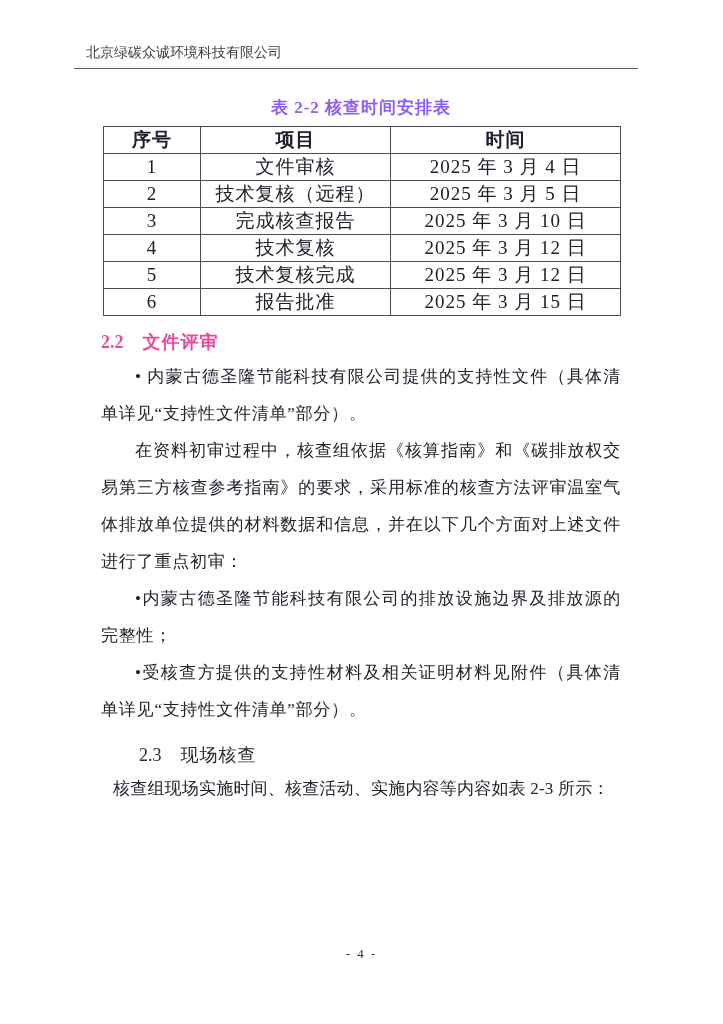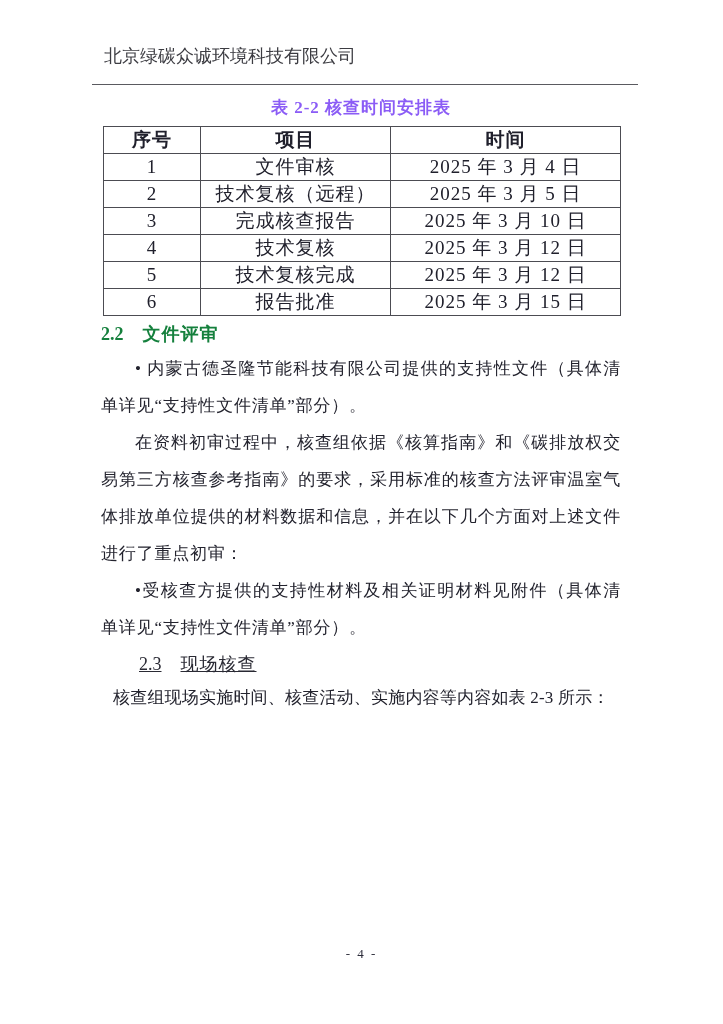--- a/index.html
+++ b/index.html
@@ -12,28 +12,28 @@
     position: relative;
     width: 723px;
     height: 1024px;
     background: #ffffff;
     overflow: hidden;
   }
   
   .page-header {
     position: absolute;
     top: 44px;
-    left: 92px;
+    left: 74px;
     right: 85px;
     display: flex;
     justify-content: space-between;
     align-items: flex-end;
-    padding: 0 14px 16px 12px;
+    padding: 0 14px 6px 12px;
     border-bottom: 1.5px solid #5a5a60;
-    font-size: 18px;
+    font-size: 14px;
     color: #3c3c42;
   }
   .archive { color: #23233a; }
   .archive-label { margin-right: 14px; }
   .archive-number { font-weight: bold; letter-spacing: 0.3px; }
   
   .content {
     position: absolute;
     top: 96px;
     left: 101px;
@@ -63,33 +63,32 @@
     letter-spacing: 1px;
   }
   table.schedule th { font-weight: bold; }
   col.c-no { width: 97px; }
   col.c-item { width: 190px; }
   col.c-time { width: 230px; }
   
   .sec {
     font-size: 18px;
     font-weight: bold;
-    color: #15803d;
-    margin-top: 6px;
+    color: #ec4899;
+    margin-top: 14px;
     margin-bottom: 4px;
     letter-spacing: 1px;
   }
   .sec .sec-num { margin-right: 19px; letter-spacing: 0; }
   .sec-23 {
     font-weight: normal;
     margin-left: 38px;
-    margin-top: 6px;
+    margin-top: 15px;
     margin-bottom: 3px;
     color: #2a2a34;
-    text-decoration: underline;
   }
   p.body {
     font-size: 17px;
     line-height: 37px;
     text-align: justify;
     letter-spacing: 0.8px;
     color: #23232e;
   }
   p.ind2 { text-indent: 2em; }
   p.ind-small { text-indent: 12px; letter-spacing: 0.2px; }
@@ -167,20 +166,21 @@
 
     <h2 class="sec">
       <span class="sec-num">2.2</span><span>文件评审</span>
     </h2>
 
 
     <p class="body ind2">• 内蒙古德圣隆节能科技有限公司提供的支持性文件（具体清单详见“支持性文件清单”部分）。</p>
 
     <p class="body ind2">在资料初审过程中，核查组依据《核算指南》和《碳排放权交易第三方核查参考指南》的要求，采用标准的核查方法评审温室气体排放单位提供的材料数据和信息，并在以下几个方面对上述文件进行了重点初审：</p>
 
+    <p class="body ind2">•内蒙古德圣隆节能科技有限公司的排放设施边界及排放源的完整性；</p>
 
     <p class="body ind2">•受核查方提供的支持性材料及相关证明材料见附件（具体清单详见“支持性文件清单”部分）。</p>
 
     <h2 class="sec sec-23">
       <span class="sec-num">2.3</span><span>现场核查</span>
     </h2>
 
     <p class="body ind-small">核查组现场实施时间、核查活动、实施内容等内容如表 2-3 所示：</p>
 
   </main>

